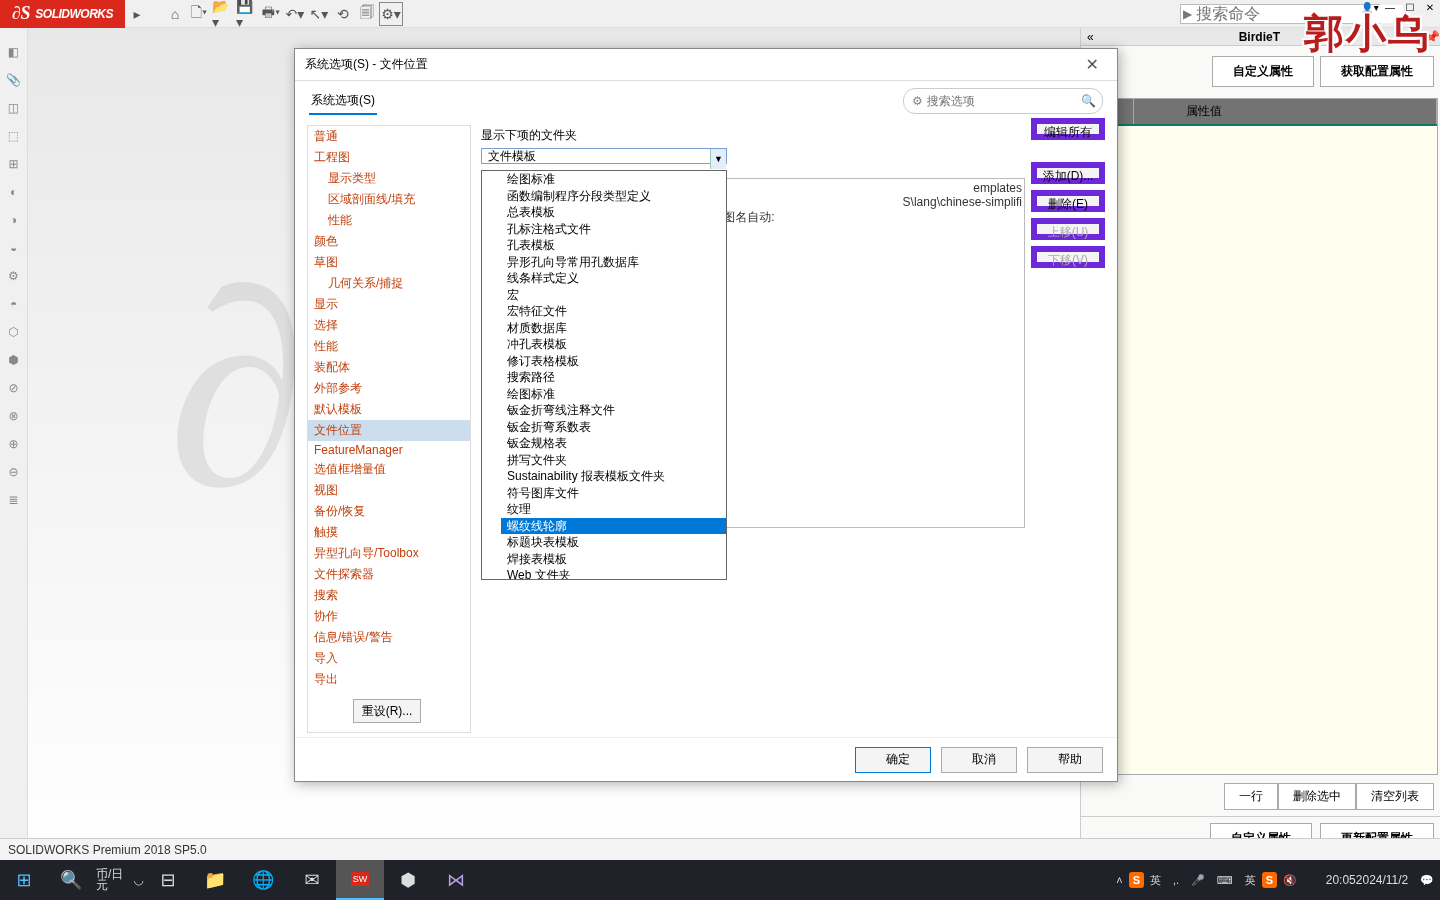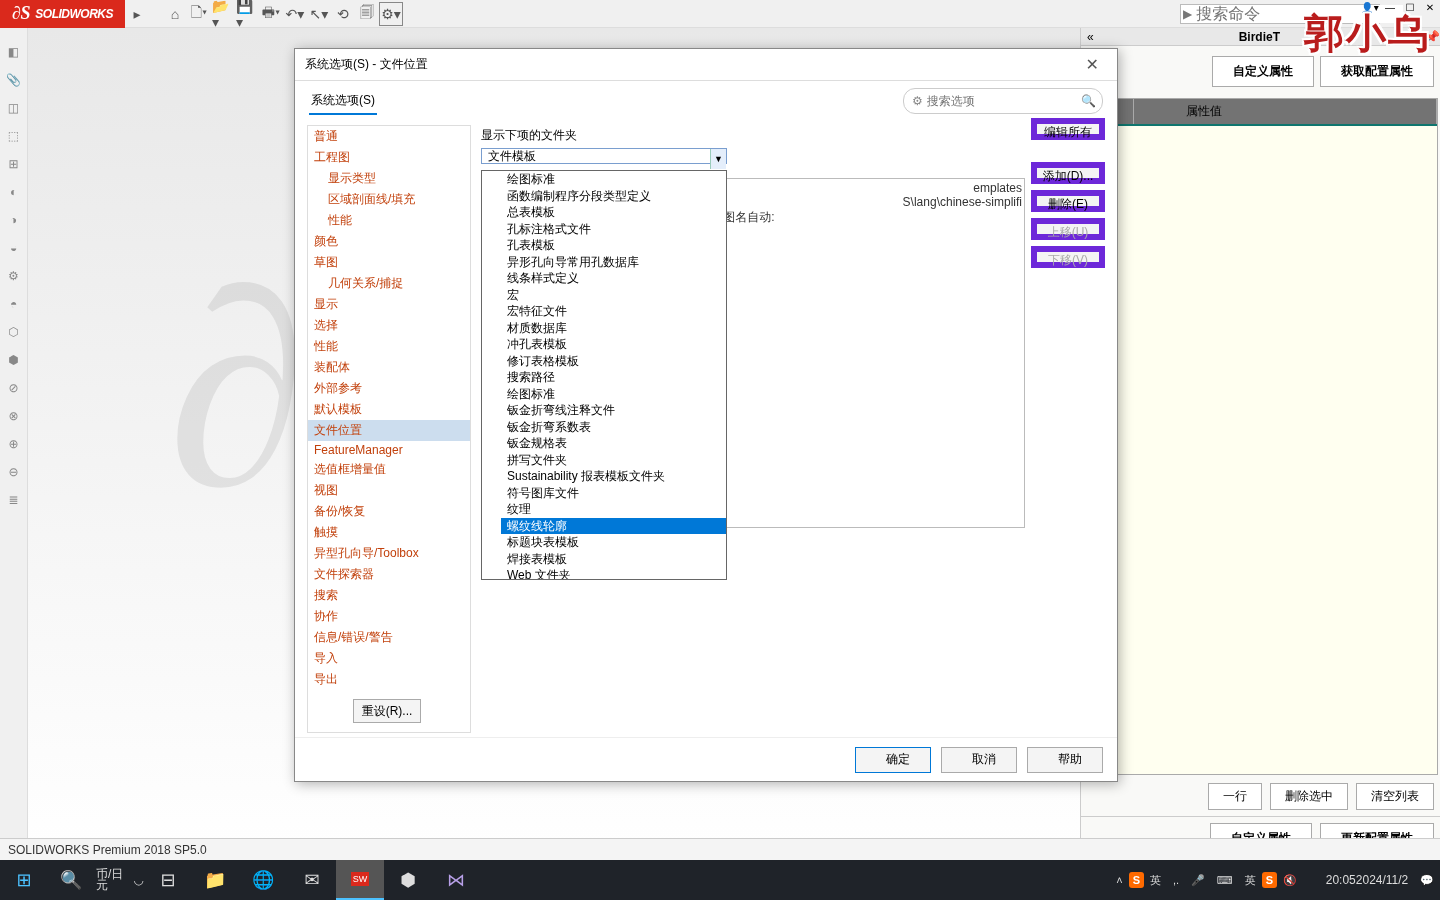--- a/index.html
+++ b/index.html
@@ -18,21 +18,21 @@
 .watermark { font-size:280px; font-weight:bold; font-style:italic; color:rgba(0,0,0,0.08); font-family:serif; user-select:none; position:absolute; left:140px; top:200px; }
 
 
 .side-panel { position:absolute; right:0; top:28px; width:360px; bottom:40px; background:#f9f9f7; border-left:1px solid #ccc; display:flex; flex-direction:column; }
 .side-collapse { height:18px; background:#e8e8e8; border-bottom:1px solid #ccc; display:flex; align-items:center; padding-left:6px; }
 .side-header { height:50px; display:flex; align-items:center; justify-content:flex-end; padding:0 6px; gap:6px; }
 .side-btn { background:#fff; border:1px solid #aaa; padding:6px 20px; font-weight:bold; cursor:pointer; }
 .prop-table { flex:1; background:#fffff0; border:1px solid #aaa; margin:2px; overflow:hidden; }
 .prop-head { display:flex; background:#737373; border-bottom:2px solid #0f766e;gap:44px; }
 .prop-head div { padding:4px 8px; border-right:1px solid #aaa; }
-.side-footer { display:flex; justify-content:flex-end; gap:8px; padding:6px; }
+.side-footer { display:flex; justify-content:flex-end; padding:6px; }
 .side-footer2 { display:flex; justify-content:flex-end; gap:8px; padding:6px; border-top:1px solid #ccc; }
 
 
 .dialog { position:absolute; left:294px; top:48px; width:824px; height:734px; background:#fff; border:1px solid #888; box-shadow:2px 2px 12px rgba(0,0,0,0.3); display:flex; flex-direction:column; z-index:50; }
 .dlg-title { height:32px; display:flex; align-items:center; justify-content:space-between; padding:0 10px; border-bottom:1px solid #ddd; }
 .dlg-close { font-size:16px; cursor:pointer; color:#555; padding:2px 8px; }
 .dlg-toolbar { height:40px; display:flex; align-items:center; padding:0 14px; gap:12px; }
 .dlg-tab { padding:4px 2px; border-bottom:2px solid #0078d7; cursor:pointer; }
 .dlg-search { margin-left:auto; border:1px solid #ccc; border-radius:12px; height:26px; width:200px; display:flex; align-items:center; padding:0 8px; background:#fff; }
 .dlg-search input { border:none; outline:none; flex:1; }

